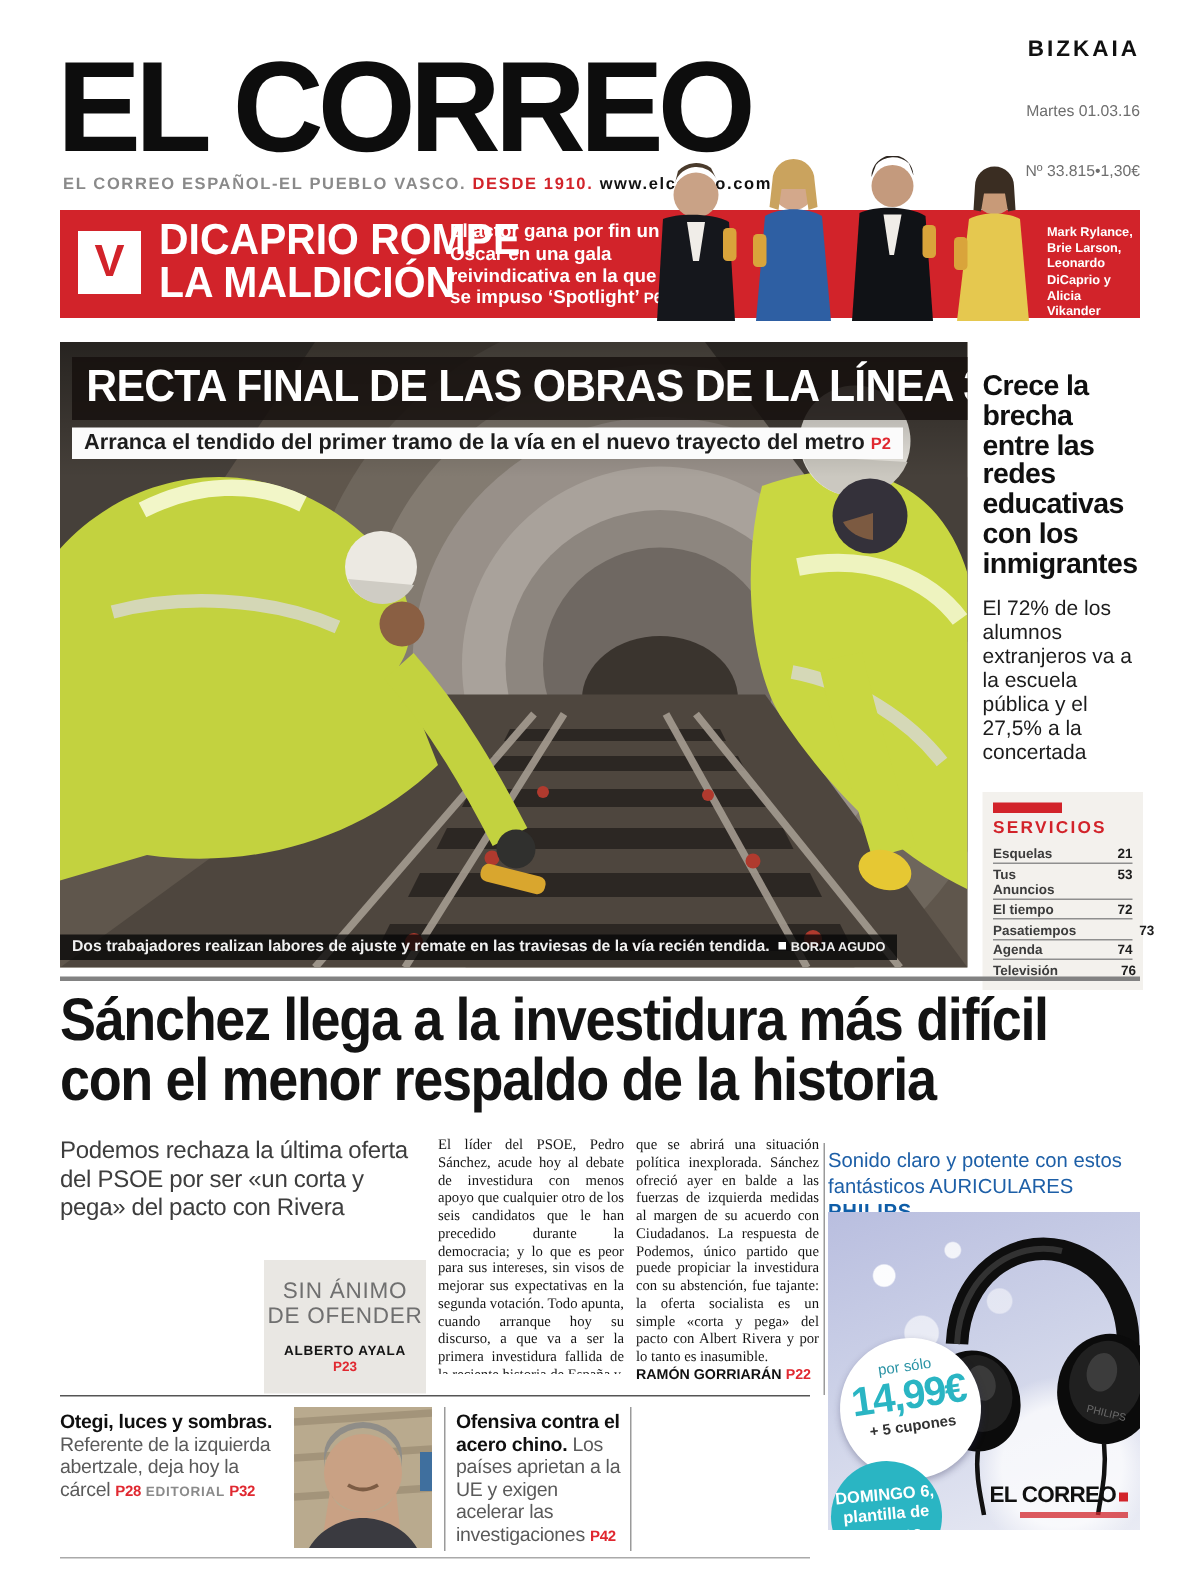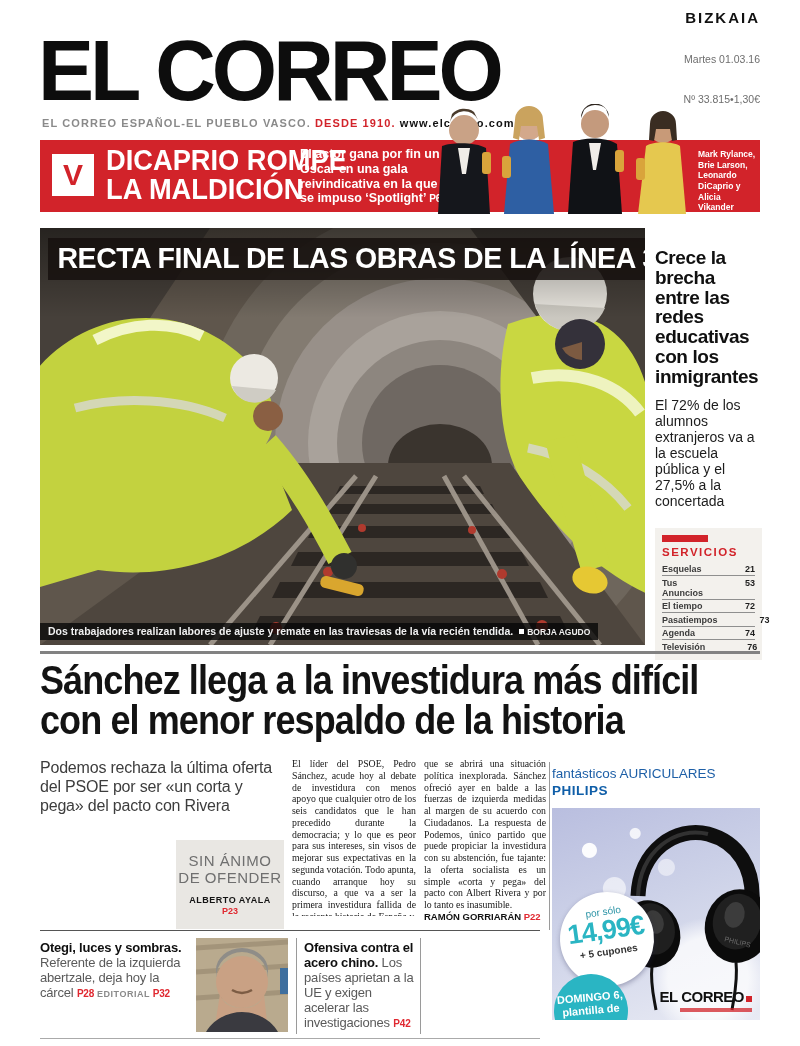--- a/index.html
+++ b/index.html
@@ -1,21 +1,21 @@
 <!DOCTYPE html>
 <html><head>
 <meta charset="utf-8">
 <style>
   html,body{margin:0;padding:0;background:#ffffff;}
   .page{position:relative;width:800px;height:1046px;background:#fff;overflow:hidden;
         font-family:"Liberation Sans",sans-serif;color:#111;}
   .abs{position:absolute;}
 
   
-  .edition-block{right:40px;top:9px;text-align:right;}
+  .edition-block{right:40px;top:24px;text-align:right;}
   .edition{font-size:15px;font-weight:bold;letter-spacing:2px;color:#111;}
   .edition-sub{font-size:10.5px;color:#6e6e6e;line-height:1.35;margin-top:26px;}
   .masthead{left:38px;top:28px;font-size:84px;font-weight:900;letter-spacing:-4px;
             color:#0d0d0d;line-height:1;transform:scaleY(1.02);transform-origin:left top;white-space:nowrap;}
   .tagline{left:42px;top:117px;font-size:11px;letter-spacing:1.1px;white-space:nowrap;}
   .tagline .t-gray{color:#8a8a8a;font-weight:bold;}
   .tagline .t-red{color:#d2232a;font-weight:bold;}
   .tagline .t-url{color:#111;font-weight:900;}
 
   
@@ -229,20 +229,23 @@
         <path d="M522,120 a25,20 0 0 0 20,12 l0,-18 Z" fill="#7c5a41"></path>
         <ellipse cx="550" cy="352" rx="18" ry="13" fill="#e6c833" transform="rotate(18 550 352)"></ellipse>
       </g>
       <linearGradient id="topfade" x1="0" y1="0" x2="0" y2="1">
         <stop offset="0" stop-color="rgba(0,0,0,0.45)"></stop>
           <stop offset="1" stop-color="rgba(0,0,0,0)"></stop>
       </linearGradient>
       <rect width="605" height="90" fill="url(#topfade)"></rect>
     </svg>
     <div class="photo-headline">RECTA FINAL DE LAS OBRAS DE LA LÍNEA 3</div>
+    <div class="photo-subhead">
+      <span>Arranca el tendido del primer tramo de la vía en el nuevo trayecto del metro </span><span class="pg" style="font-size:11px;">P2</span>
+    </div>
     <div class="photo-caption">
       <span>Dos trabajadores realizan labores de ajuste y remate en las traviesas de la vía recién tendida.</span><span class="credit-sq"></span><span style="font-size:8.5px;">BORJA AGUDO</span>
     </div>
   </div>
 
   <div class="abs right-col">
     <div class="red-bar"></div>
     <div class="rc-headline">Crece la brecha entre las redes educativas con los inmigrantes</div>
     <div class="rc-subhead">El 72% de los alumnos extranjeros va a la escuela pública y el 27,5% a la concertada</div>
     <div class="rc-body">
@@ -325,20 +328,21 @@
 
   <div class="abs vline" style="left:296px;top:938px;height:96px;"></div>
   <div class="abs brief brief2">
     <span class="b-bold">Ofensiva contra el acero chino.</span><span class="b-text"> Los países aprietan a la UE y exigen acelerar las investigaciones </span><span class="pg-sm">P42</span>
   </div>
 
   <div class="abs vline" style="left:420px;top:938px;height:96px;"></div>
 
   <div class="abs ad">
     <div class="ad-strip">
+      <div>Sonido claro y potente con estos</div>
       <div><span>fantásticos AURICULARES </span><span class="ad-brand">PHILIPS</span></div>
     </div>
     <div class="ad-body">
       <svg width="150" height="195" viewBox="0 0 150 195" style="position:absolute;right:0;top:8px;">
         <path d="M28,80 C30,34 66,10 98,18 C128,26 144,52 142,86" stroke="#0e0e0e" stroke-width="15" fill="none"></path>
         <path d="M28,80 C30,34 66,10 98,18" stroke="#323232" stroke-width="4" fill="none"></path>
         <g transform="rotate(-18 40 118)">
           <ellipse cx="40" cy="118" rx="30" ry="34" fill="#0b0b0b"></ellipse>
           <ellipse cx="44" cy="114" rx="22" ry="26" fill="#1f1f1f"></ellipse>
           <ellipse cx="48" cy="108" rx="9" ry="12" fill="#3a3a3a"></ellipse>

